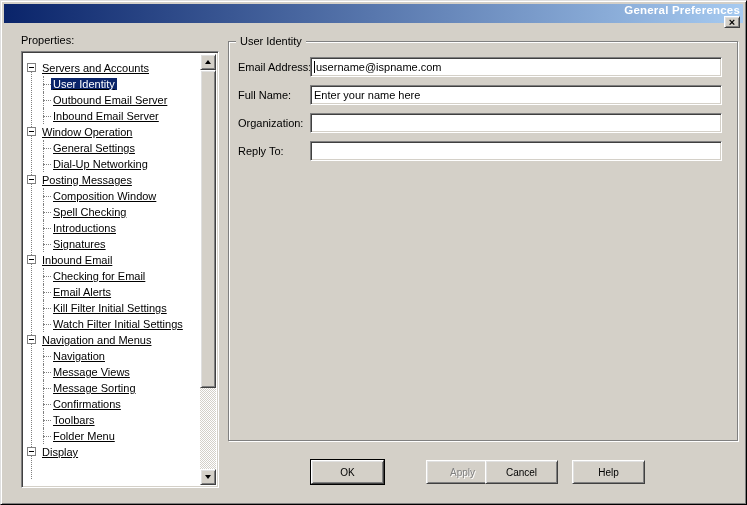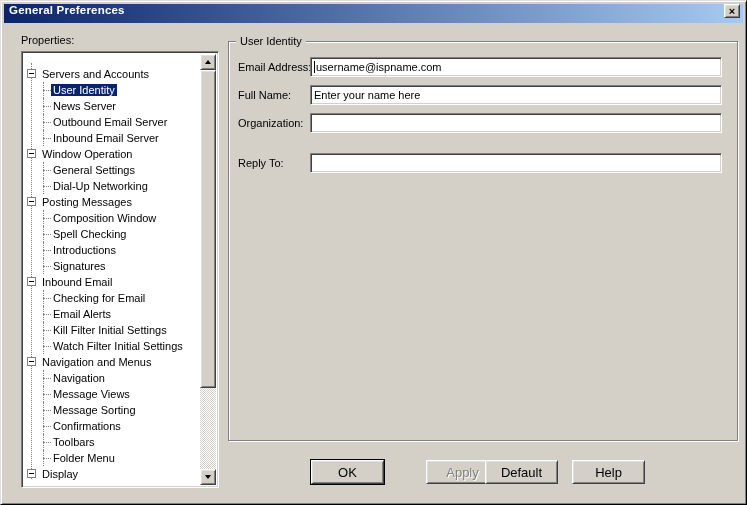--- a/index.html
+++ b/index.html
@@ -11,21 +11,21 @@
     background: #d4d0c8;
     border: 1px solid; border-color: #dfdfdf #000 #000 #dfdfdf;
     box-shadow: inset 1px 1px 0 #fff, inset -1px -1px 0 #808080;
     padding: 3px; position: relative;
   }
 
   
   .titlebar {
     height: 19px;
     background: linear-gradient(to right, #0a246a, #a6caf0);
-    display: flex; align-items: flex-start; padding: 0 3px 0 5px;
+    display: flex; align-items: flex-end; padding: 0 3px 0 5px; flex-direction: column;
   }
   .title-text { color: #fff; font-weight: bold; font-size: 11.5px; letter-spacing: .2px; }
   .close-btn {
     margin-left: auto; width: 16px; height: 14px;
     background: #d4d0c8;
     border: 1px solid; border-color: #fff #404040 #404040 #fff;
     box-shadow: inset 1px 1px 0 #dfdfdf, inset -1px -1px 0 #808080;
     display: flex; align-items: center; justify-content: center;
     font-size: 11px; font-weight: bold; line-height: 10px; cursor: default;
   }
@@ -36,21 +36,21 @@
   .properties-label { position: absolute; left: 17px; top: 11px; }
 
   
   .tree-box {
     position: absolute; left: 17px; top: 28px; width: 198px; height: 437px;
     background: #fff;
     border: 1px solid; border-color: #808080 #fff #fff #808080;
     box-shadow: inset 1px 1px 0 #404040, inset -1px -1px 0 #d4d0c8;
     padding: 2px; display: flex;
   }
-  .tree-rows { flex: 1; position: relative; padding-top: 12px; overflow: hidden; }
+  .tree-rows { flex: 1; position: relative; padding-top: 6px; overflow: hidden; text-decoration: underline; }
   .tree-guide {
     position: absolute; left: 7px; top: 9px; height: 416px; width: 0;
     border-left: 1px dotted #808080;
   }
   .tree-row { position: relative; height: 16px; display: flex; align-items: center; cursor: default; }
   .expander {
     position: absolute; left: 3px; top: 3px; width: 9px; height: 9px;
     background: #fff; border: 1px solid #808080;
     display: flex; align-items: center; justify-content: center; z-index: 1;
   }
@@ -101,21 +101,21 @@
     cursor: text;
   }
   .caret { display: inline-block; width: 1px; height: 12px; background: #000; vertical-align: text-bottom; margin-right: 1px; }
 
   
   .btn {
     position: absolute; width: 73px; height: 24px; top: 437px;
     background: #d4d0c8;
     border: 1px solid; border-color: #fff #404040 #404040 #fff;
     box-shadow: inset 1px 1px 0 #dfdfdf, inset -1px -1px 0 #808080;
-    font-family: "Liberation Sans", sans-serif; font-size: 13px; color: #000;
+    font-family: "Liberation Sans", sans-serif; font-size: 10px; color: #000;
     display: flex; align-items: center; justify-content: center; cursor: default;
   }
   .btn.default { box-shadow: 0 0 0 1px #000, inset 1px 1px 0 #dfdfdf, inset -1px -1px 0 #808080; }
   .btn.disabled { color: #808080; text-shadow: 1px 1px 0 #fff; margin-left: 28px; }
 </style>
 </head>
 <body>
 
 <div class="window">
   <div class="titlebar">
@@ -137,26 +137,20 @@
               <span class="minus"></span>
             </span>
 
     <span class="tree-label">Servers and Accounts</span>
   </div>
           <div class="tree-row child">
 
     <span class="conn-v"></span>
     <span class="conn-h"></span>
     <span class="tree-label selected">User Identity</span>
-  </div>
-          <div class="tree-row child">
-
-    <span class="conn-v"></span>
-    <span class="conn-h"></span>
-    <span class="tree-label">News Server</span>
   </div>
           <div class="tree-row child">
 
     <span class="conn-v"></span>
     <span class="conn-h"></span>
     <span class="tree-label">Outbound Email Server</span>
   </div>
           <div class="tree-row child">
 
     <span class="conn-v"></span>
@@ -318,24 +312,24 @@
       <div class="field-row" style="top:43px">
         <span class="field-label">Full Name:</span>
         <div class="field-input"><span>Enter your name here</span></div>
       </div>
 
       <div class="field-row" style="top:71px">
         <span class="field-label">Organization:</span>
         <div class="field-input"><span></span></div>
       </div>
 
-      <div class="field-row" style="top:111px">
+      <div class="field-row" style="top:99px">
         <span class="field-label">Reply To:</span>
         <div class="field-input"><span></span></div>
       </div>
     </div>
 
     <button class="btn default" style="left:307px">OK</button>
     <button class="btn disabled" style="left:394px">Apply</button>
-    <button class="btn" style="left:481px">Default</button>
+    <button class="btn" style="left:481px">Cancel</button>
     <button class="btn" style="left:568px">Help</button>
   </div>
 </div>
 
 </body></html>

